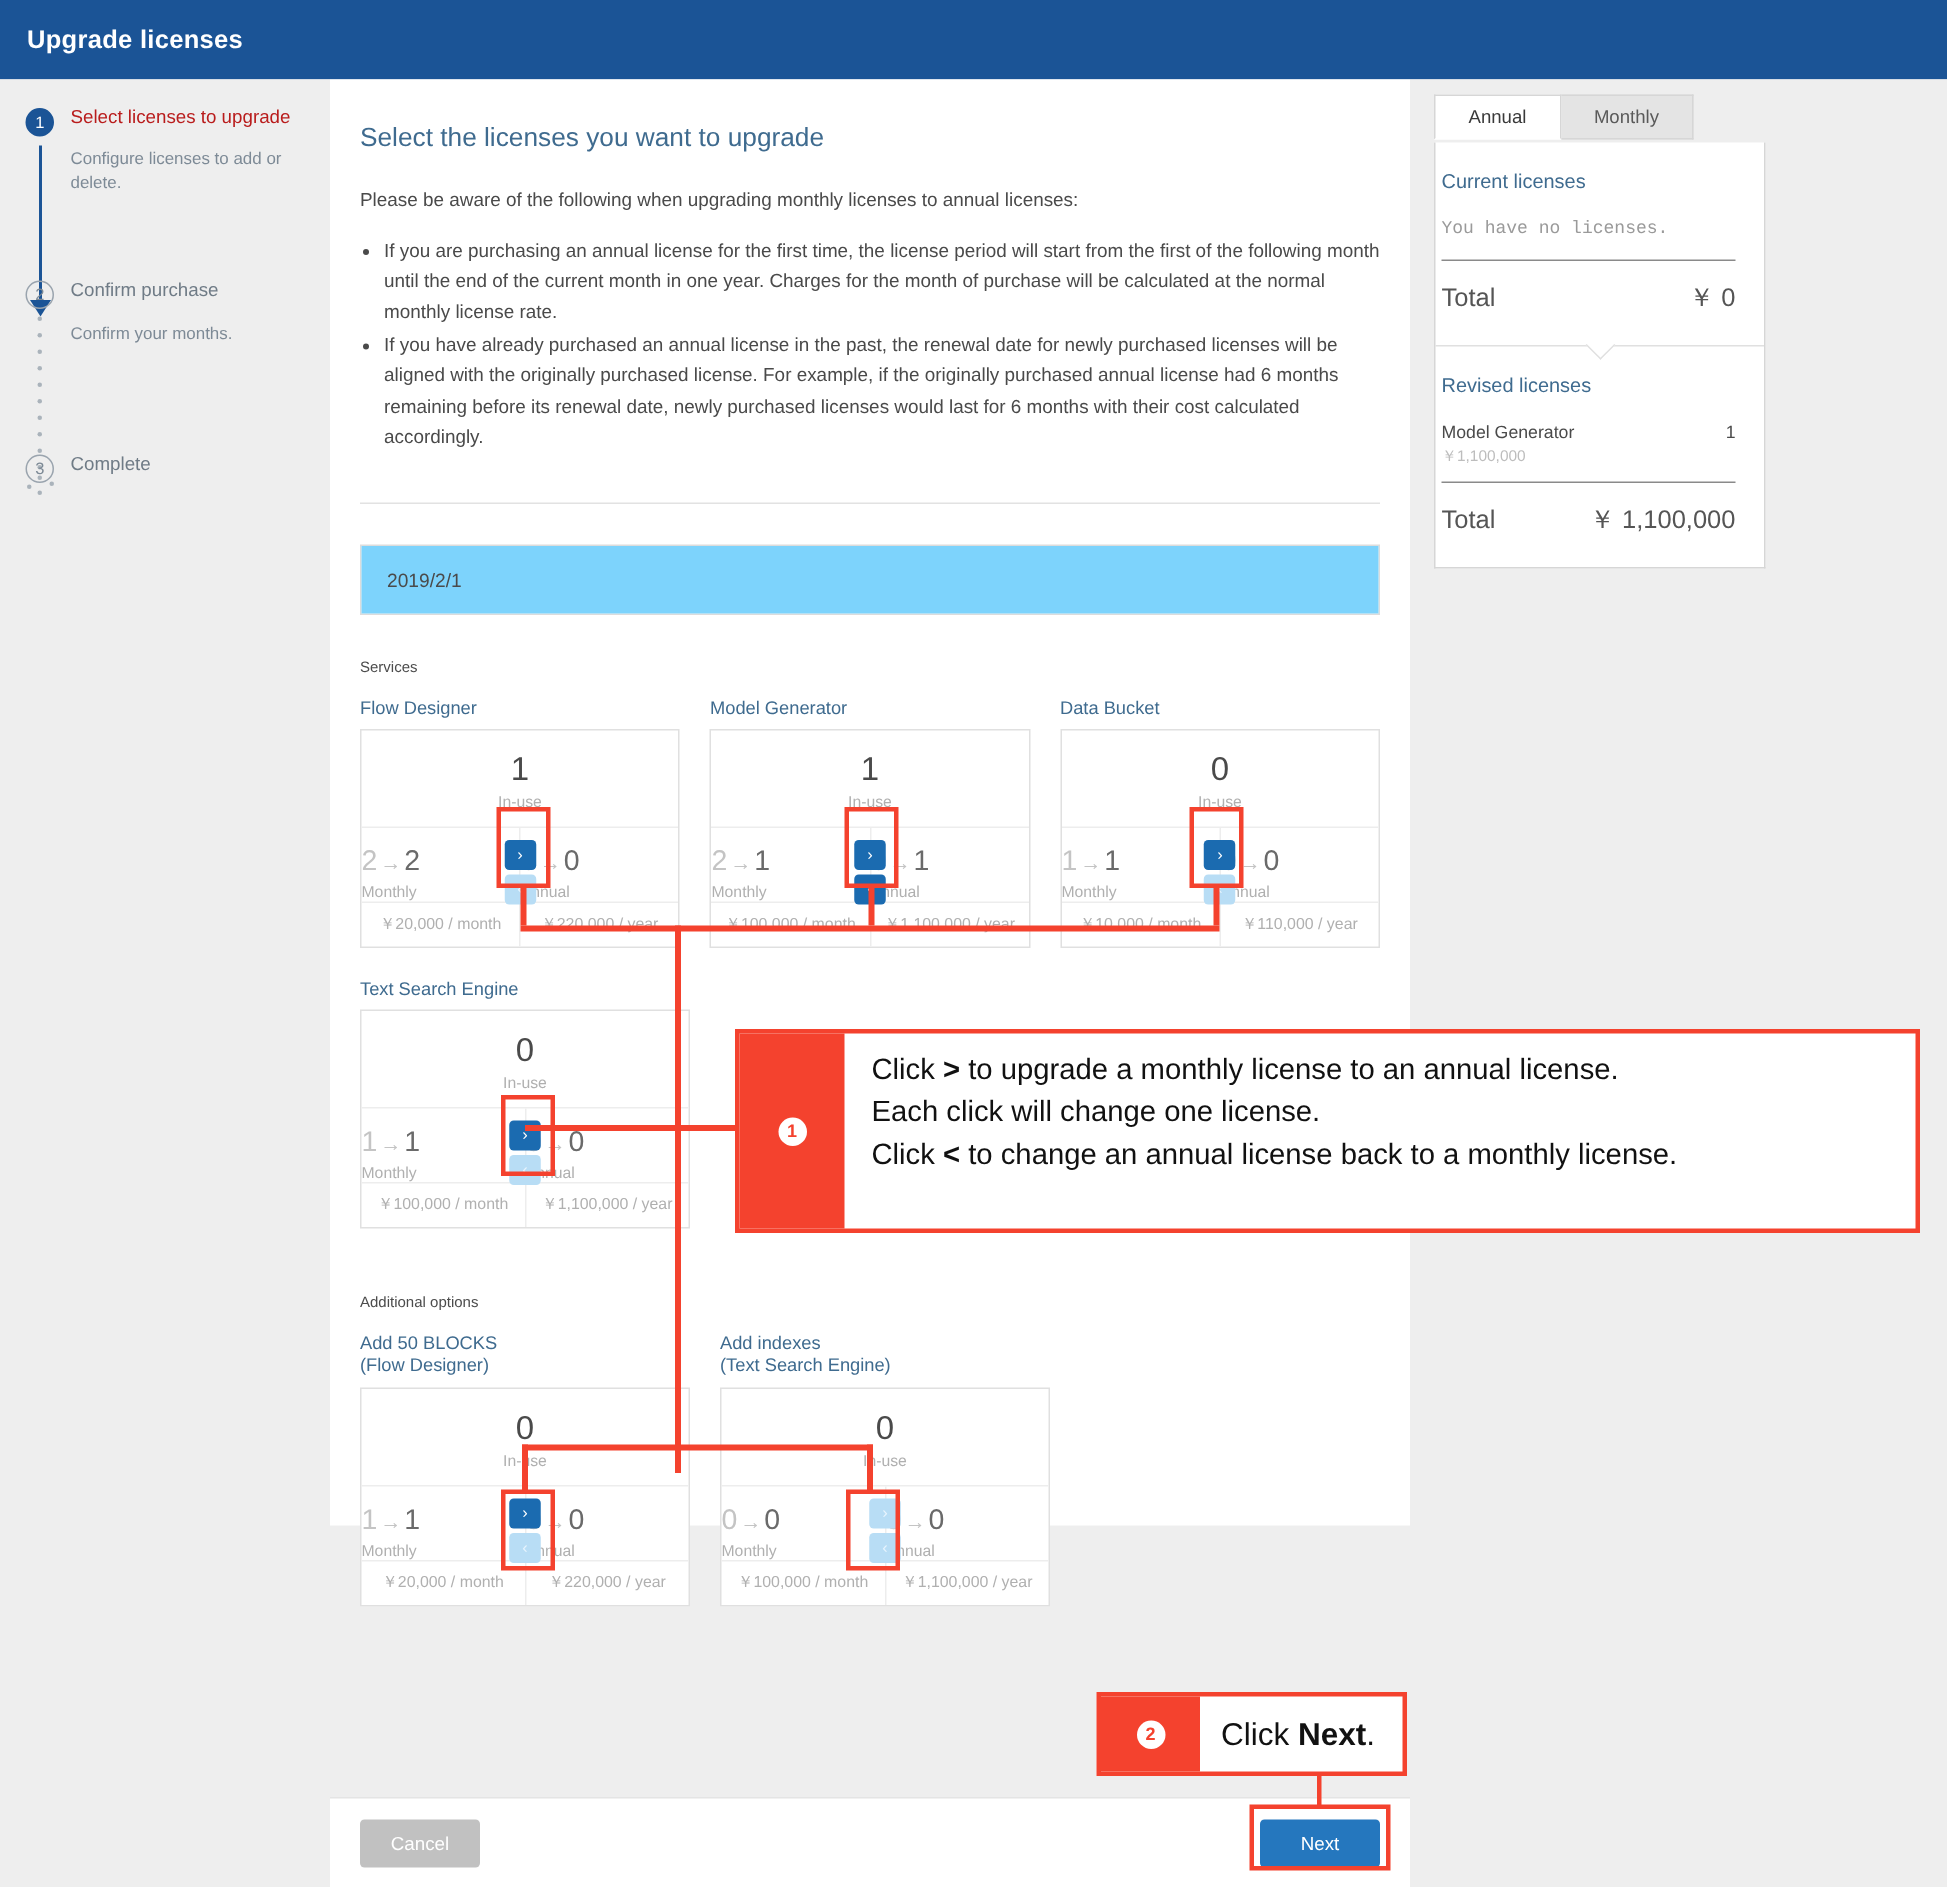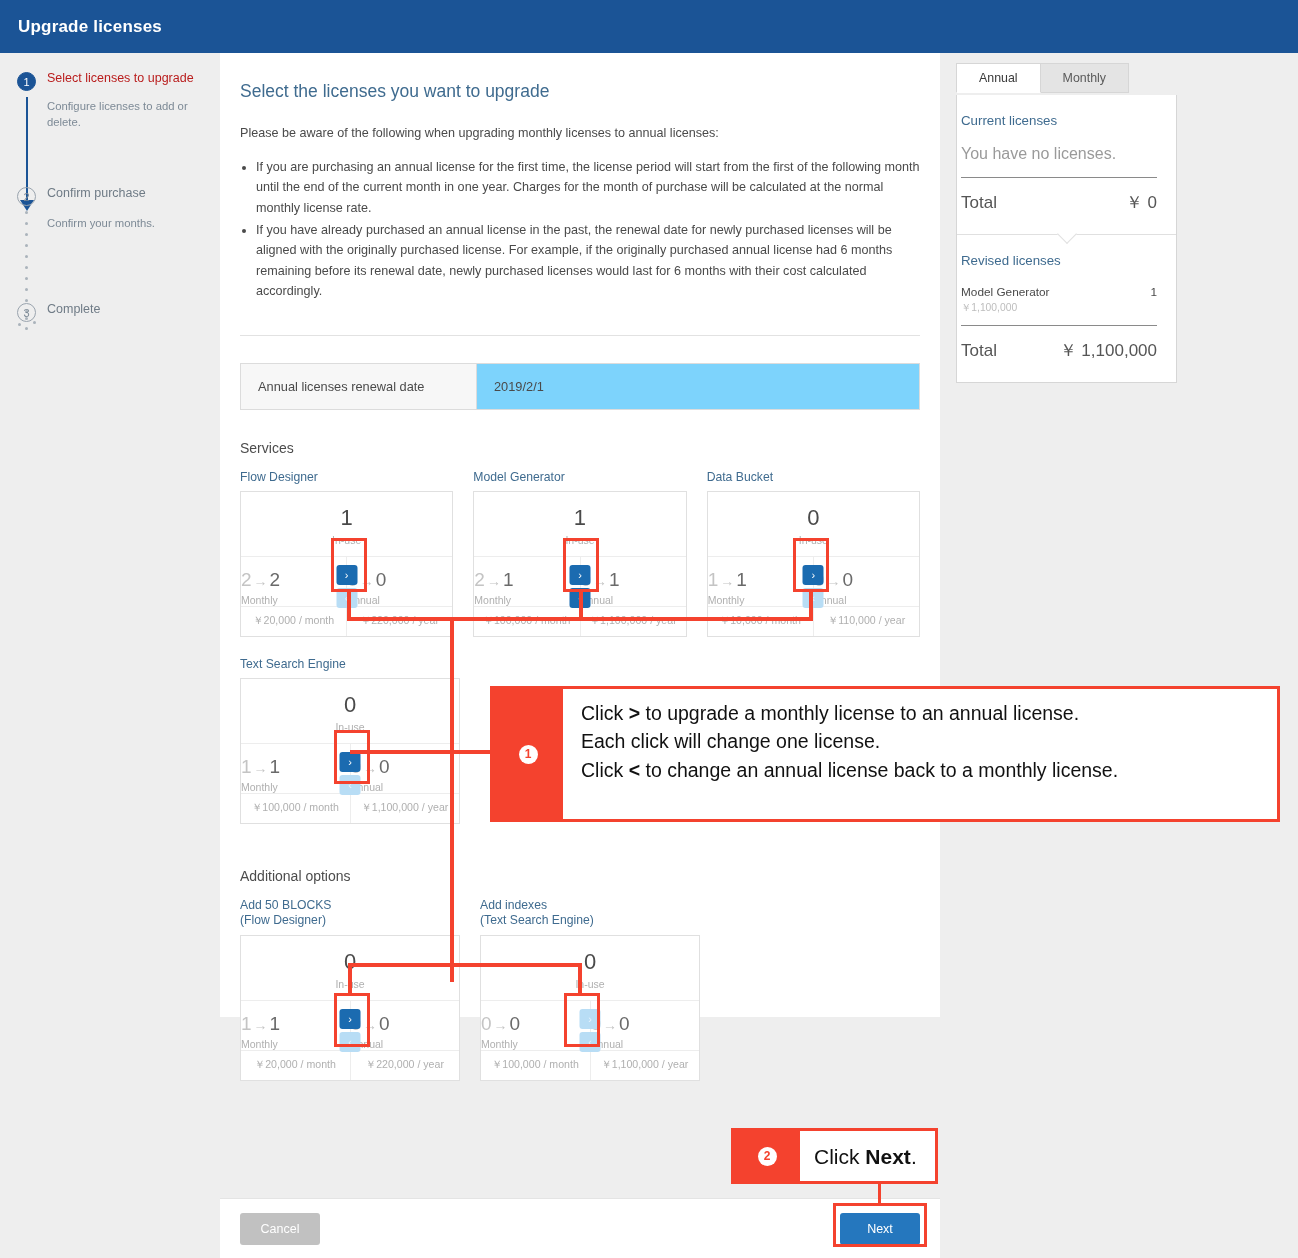--- a/index.html
+++ b/index.html
@@ -68,21 +68,21 @@
   hr.sep { border:0; border-top:1px solid #e2e2e2; margin:33px 0 27px 0; }
 
   
   .renewal { display:flex; border:1px solid #dcdcdc; width:680px; }
   .renewal-label {
     width:236px; background:#f7f7f7; border-right:1px solid #dcdcdc;
     padding:15px 17px; font-size:12.8px; color:#4a4a4a;
   }
   .renewal-value { flex:1; padding:15px 17px; font-size:12.8px; color:#4a4a4a; background:#7dd3fc; }
 
-  .section-title { font-size:14px; color:#4c4c4c; margin:30px 0 14px 0; }
+  .section-title { font-size:10px; color:#4c4c4c; margin:30px 0 14px 0; }
 
   
   .cardrow { display:flex; gap:20px; }
   .cardwrap { width:220px; }
   .cardlabel { font-size:12.2px; color:#3f6b8f; margin-bottom:6px; line-height:1.25; min-height:15px;}
   .cardlabel.two { min-height:30px; }
   .card { border:1px solid #e0e0e0; background:#fff; }
   .card-top { text-align:center; padding:14px 0 10px 0; border-bottom:1px solid #ededed; }
   .card-top .num { font-size:22px; color:#4a4a4a; font-weight:300; line-height:1.1; }
   .card-top .cap { font-size:10.5px; color:#b0b0b0; margin-top:4px; }
@@ -119,21 +119,21 @@
     color:#5a5a5a; background:#e4e4e4; cursor:pointer;
   }
   .tab.sel { background:#ffffff; border-bottom-color:#ffffff; color:#3a3a3a; }
   .tab:not(:first-child) { border-left:0; }
   .summary {
     position:absolute; left:16px; top:42px; width:221px; background:#ffffff;
     border:1px solid #d6d6d6; border-top:0;
   }
   .sum-block { padding:18px 19px 20px 4px; position:relative; }
   .sum-h { font-size:13.3px; color:#3f6b8f; margin-bottom:17px; }
-  .sum-empty { font-size:16px; color:#9a9a9a; margin-bottom:14px; }
+  .sum-empty { font-size:12px; color:#9a9a9a; margin-bottom:14px;font-family:Liberation Mono, monospace; }
   .sum-item { display:flex; justify-content:space-between; font-size:11.8px; color:#4a4a4a; }
   .sum-sub { font-size:10.3px; color:#bdbdbd; margin-top:2px; margin-bottom:10px; }
   .sum-rule { border-top:1px solid #8a8a8a; margin-top:4px; }
   .sum-total { display:flex; justify-content:space-between; align-items:baseline; padding-top:13px; }
   .sum-total .lbl { font-size:17px; color:#555; font-weight:300; }
   .sum-total .val { font-size:17px; color:#555; font-weight:300; }
   .divider-notch { position:relative; height:1px; background:#e0e0e0; }
   .notch {
     position:absolute; left:50%; transform:translateX(-50%) rotate(45deg);
     top:-7px; width:14px; height:14px; background:#fff;
@@ -242,21 +242,20 @@
         <h1 class="page-title">Select the licenses you want to upgrade</h1>
         <p class="intro">Please be aware of the following when upgrading monthly licenses to annual licenses:</p>
         <ul class="notes">
           <li>If you are purchasing an annual license for the first time, the license period will start from the first of the following month until the end of the current month in one year. Charges for the month of purchase will be calculated at the normal monthly license rate.</li>
           <li>If you have already purchased an annual license in the past, the renewal date for newly purchased licenses will be aligned with the originally purchased license. For example, if the originally purchased annual license had 6 months remaining before its renewal date, newly purchased licenses would last for 6 months with their cost calculated accordingly.</li>
         </ul>
 
         <hr class="sep">
 
         <div class="renewal">
-          <div class="renewal-label">Annual licenses renewal date</div>
           <div class="renewal-value">2019/2/1</div>
         </div>
 
         <div class="section-title">Services</div>
 
         <div class="cardrow">
 
           <div class="cardwrap">
             <div class="cardlabel">Flow Designer</div>
             <div class="card">

